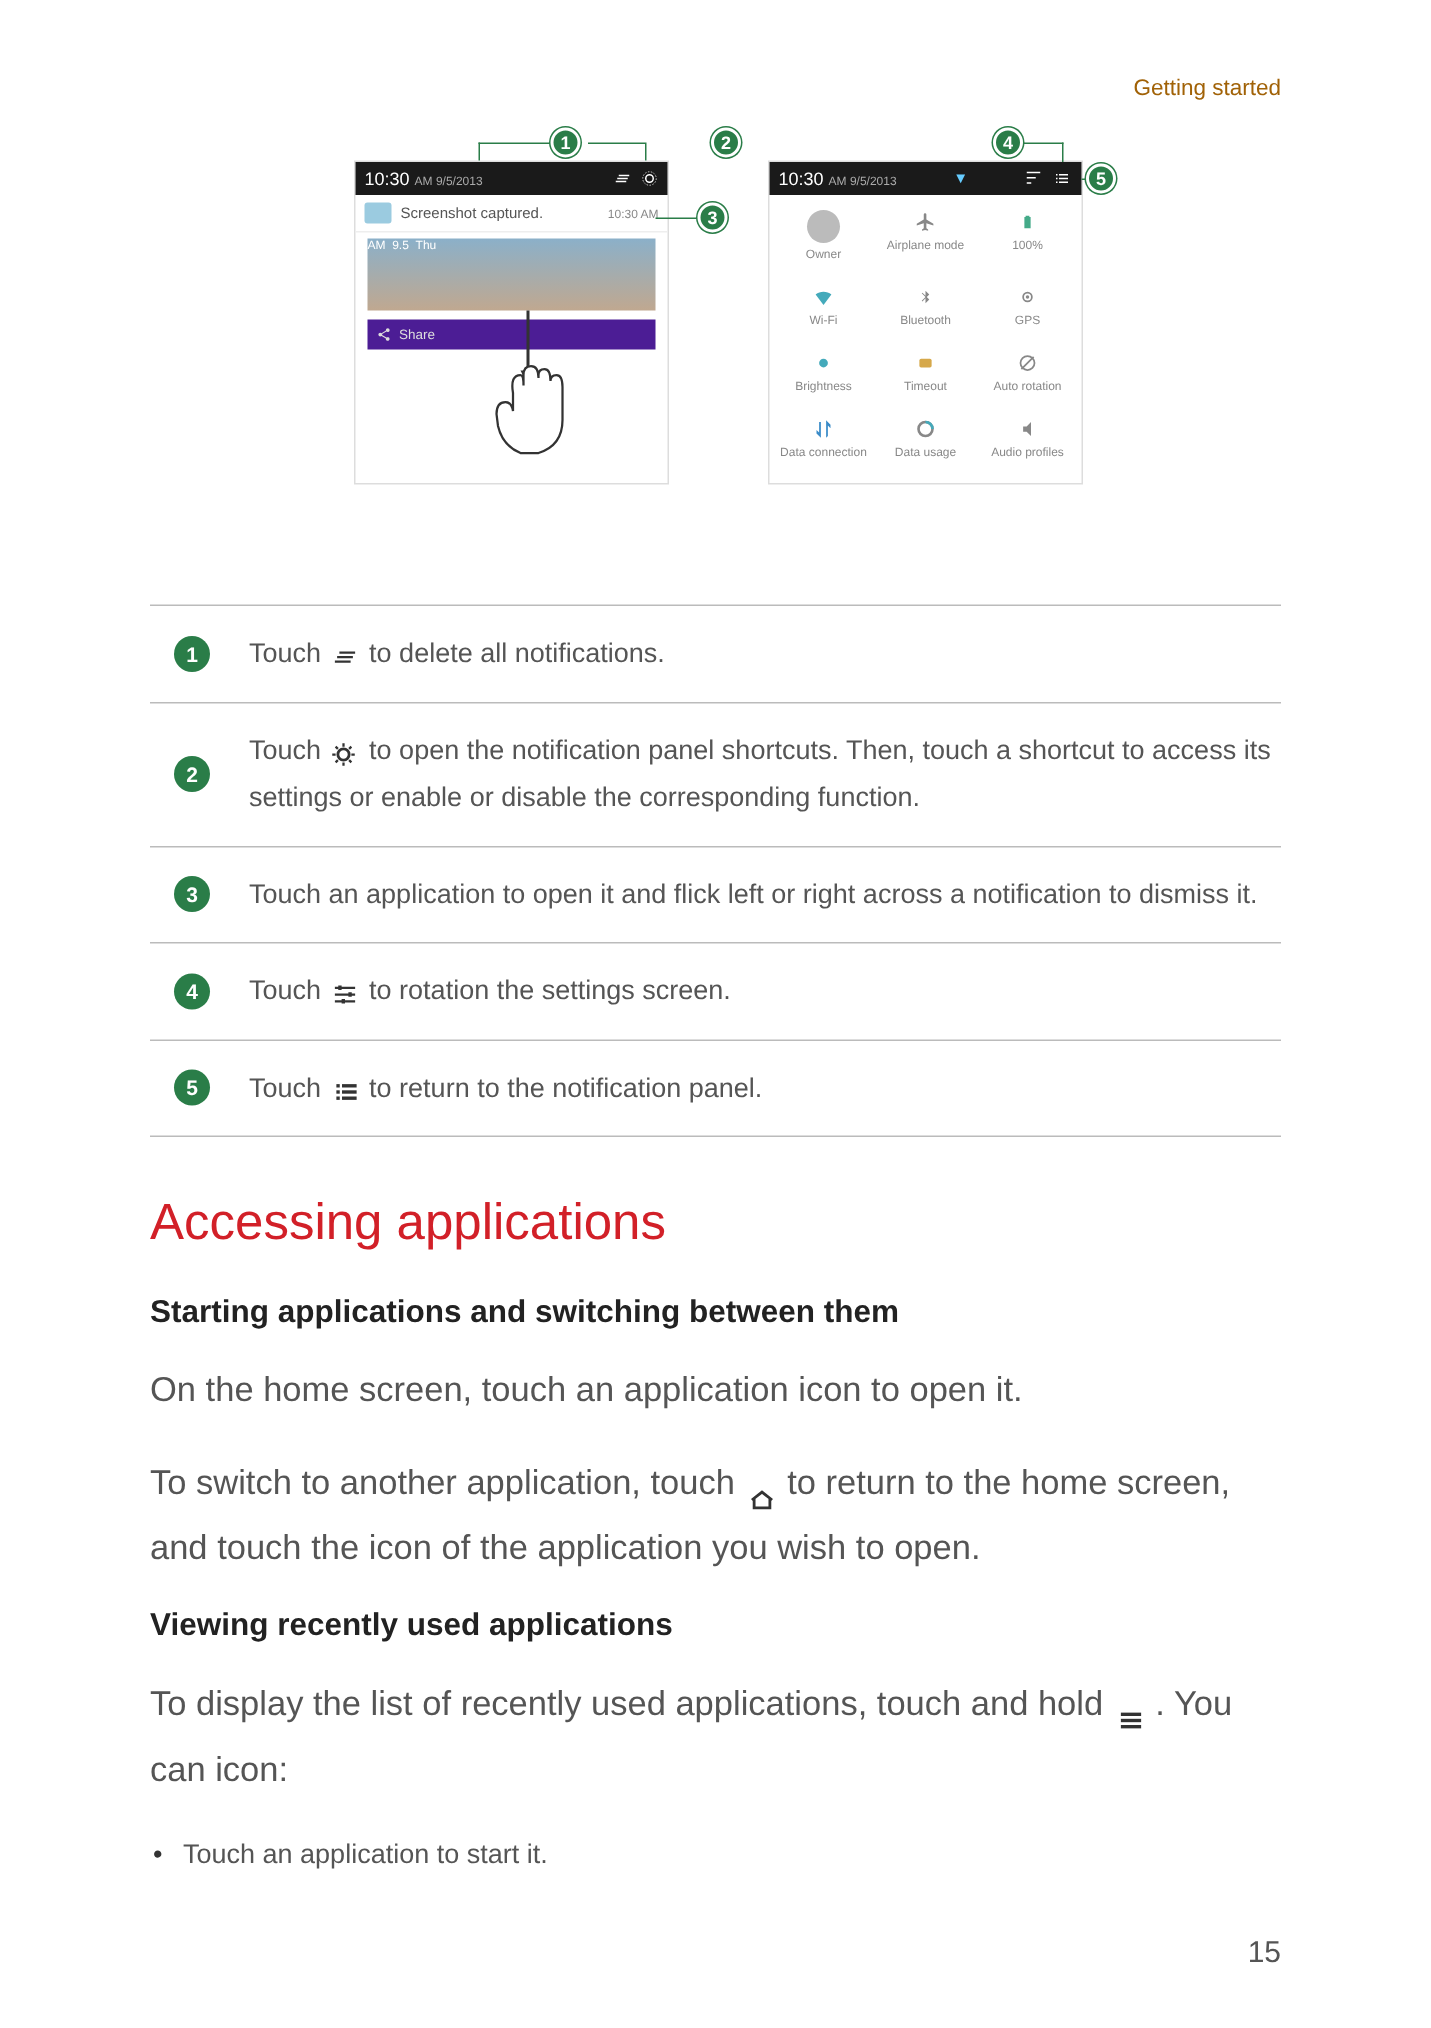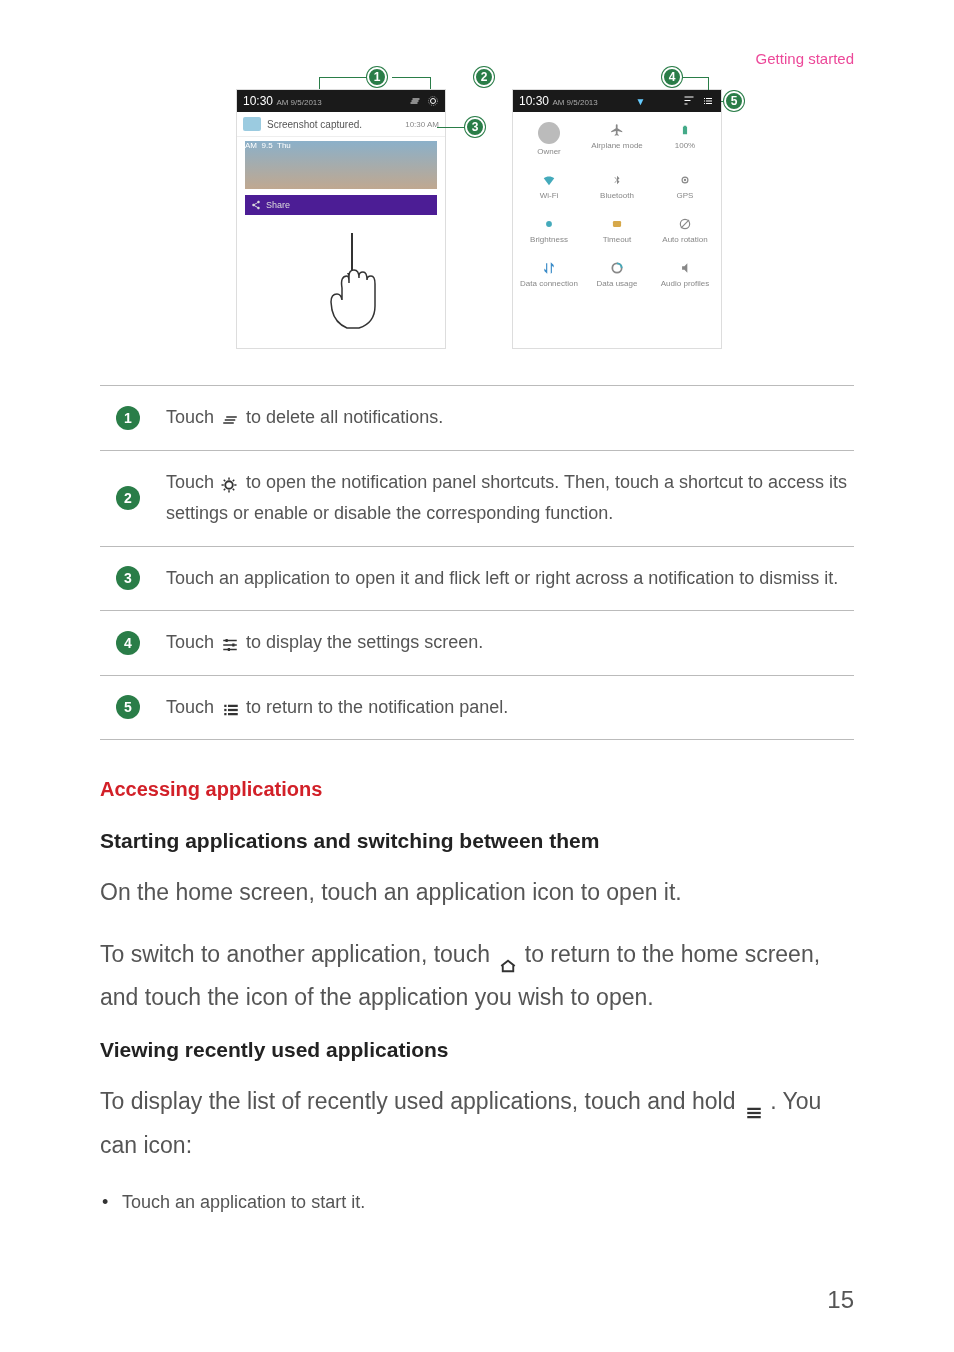--- a/index.html
+++ b/index.html
@@ -10,37 +10,38 @@
     font-family: "Segoe UI", Arial, sans-serif;
     color: #555;
     position: relative;
   }
   .page {
     padding: 50px 100px 0 100px;
   }
   .header-right {
     text-align: right;
     font-size: 15px;
-    color: #ec4899;
+    color: #a16207;
+    margin-bottom: 18px;
   }
   
   .figure-wrap {
     display: flex;
     justify-content: center;
     margin-bottom: 28px;
   }
   .figure {
     position: relative;
     width: 530px;
     height: 290px;
   }
   .phone-panel {
     position: absolute;
     width: 210px;
-    height: 260px;
+    height: 216px;
     background: #fff;
     border: 1px solid #ddd;
     top: 22px;
   }
   .panel-left { left: 24px; }
   .panel-right { right: 20px; }
 
   .status-bar {
     background: #1a1a1a;
     color: #fff;
@@ -110,38 +111,38 @@
     display:flex; align-items:center; justify-content:center;
     color:#fff; font-size:14px; font-weight:bold; margin-left:10px;
   }
   .desc-text { font-size:18px; line-height:1.75; color:#555; }
   .inline-icon {
     display:inline-block; vertical-align:middle; width:22px; height:18px;
     position:relative; top:-1px;
   }
 
   h1.section-title {
-    color:#d22028; font-size:20px; font-weight:700; margin-bottom:28px;
+    color:#d22028; font-size:34px; font-weight:400; margin-bottom:28px;
   }
   h2.sub-title {
     color:#222; font-size:21px; font-weight:600; margin:10px 0 18px 0;
   }
   p.body {
     font-size:23px; line-height:1.9; color:#555; margin-bottom:18px;
   }
   ul.bullets { list-style:none; margin:8px 0 0 0; }
   ul.bullets li {
     font-size:18px; line-height:1.9; color:#555; position:relative; padding-left:22px;
   }
   ul.bullets li::before {
     content:"•"; position:absolute; left:2px; top:0; font-size:18px; color:#333;
   }
 
   .page-num {
-    position:absolute; bottom:38px; right:100px; font-size:24px; color:#555;
+    position:absolute; bottom:38px; right:100px; font-size:20px; color:#555;
   }
 </style>
 </head>
 <body>
 
 <div class="page">
 
   <div class="header-right">Getting started</div>
 
   <div class="figure-wrap">
@@ -379,21 +380,21 @@
                 <g stroke="#333" stroke-width="2">
                   <line x1="3" y1="6" x2="21" y2="6"></line>
                   <line x1="3" y1="12" x2="21" y2="12"></line>
                   <line x1="3" y1="18" x2="21" y2="18"></line>
                 </g>
                 <rect x="6" y="4" width="3" height="4" fill="#333"></rect>
                 <rect x="15" y="10" width="3" height="4" fill="#333"></rect>
                 <rect x="9" y="16" width="3" height="4" fill="#333"></rect>
               </svg>
         </span>
-        <span> to display the settings screen.</span>
+        <span> to rotation the settings screen.</span>
       </td>
     </tr>
     <tr>
       <td class="num-cell">
             <div class="num-circle">5</div>
           </td>
       <td class="desc-text">
         <span>Touch </span>
         <span class="inline-icon">
           <svg viewBox="0 0 24 24" width="24" height="18">

